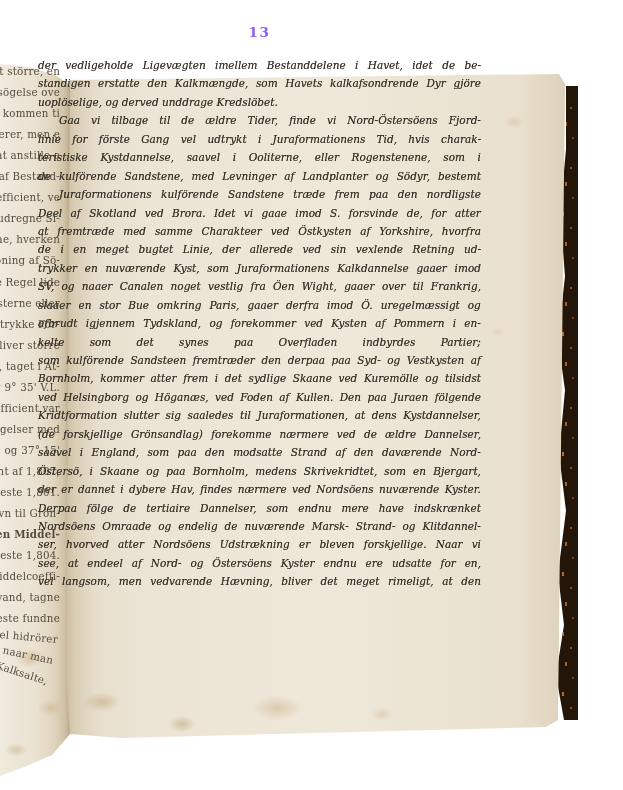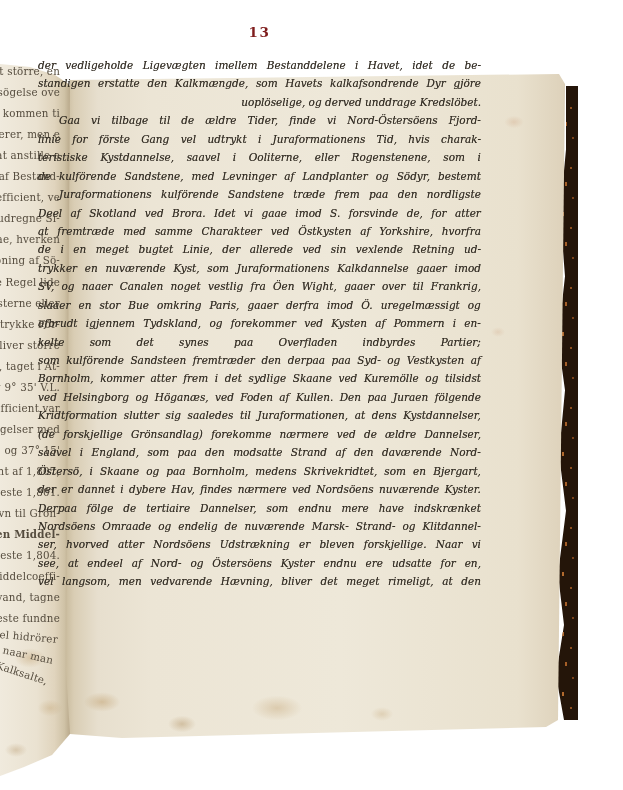--- a/index.html
+++ b/index.html
@@ -48,28 +48,28 @@
       radial-gradient(ellipse 16px 10px at 320px 642px, rgba(186,150,96,.28), rgba(186,150,96,0) 70%),
       radial-gradient(ellipse 14px 9px  at 452px 50px,  rgba(205,160,125,.32), rgba(205,160,125,0) 70%),
       radial-gradient(ellipse 10px 7px  at 436px 260px, rgba(205,160,125,.26), rgba(205,160,125,0) 70%),
       linear-gradient(90deg,#c3b494 0,#d9cdb4 12px,#e7dfce 36px,#ece5d5 90px,#eee8d9 55%,#e9e1ce 90%,#ded2bb 99%,#d2c5aa 100%);
     background-repeat:no-repeat;
     clip-path: polygon(8px 8px, 497px 2px, 503px 12px, 496px 648px, 484px 655px, 60px 666px, 8px 662px, 4px 600px);
     filter: drop-shadow(0 5px 7px rgba(0,0,0,.15));
   }
   #page-number{
     position:absolute;top:24px;left:38px;width:443px;text-align:center;
-    font-size:13.5px;letter-spacing:1.5px;color:#7f1d1d;font-weight:bold;
+    font-size:13.5px;letter-spacing:1.5px;color:#8b5cf6;font-weight:bold;
   }
   #text-block{
     position:absolute;left:38px;top:56px;width:443px;
     font-size:10.5px;color:#352f26;text-shadow:0 0 .4px rgba(53,47,38,.7);font-style:italic;
   }
   .tline{display:flex;justify-content:space-between;height:18.45px;line-height:18.45px;align-items:baseline;}
-  .tline.end{display:block;text-align:right;}
+  .tline.end{display:block;}
   .tline.indent{padding-left:21px;}
 </style>
 </head>
 <body>
 
 <div id="scene">
 
   <div id="board-edge"></div>
 
   <div id="left-page"></div>

